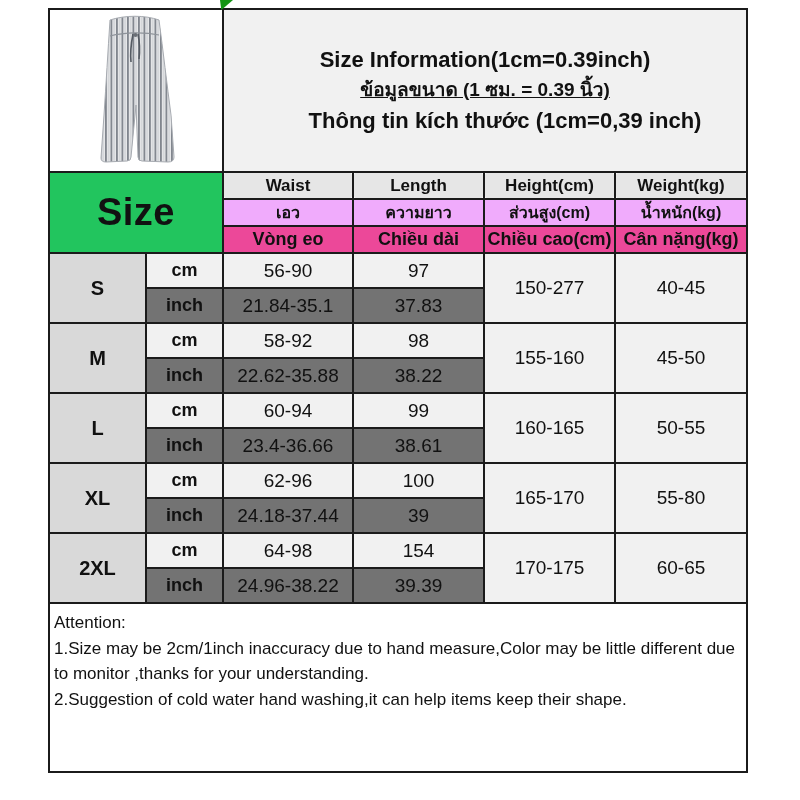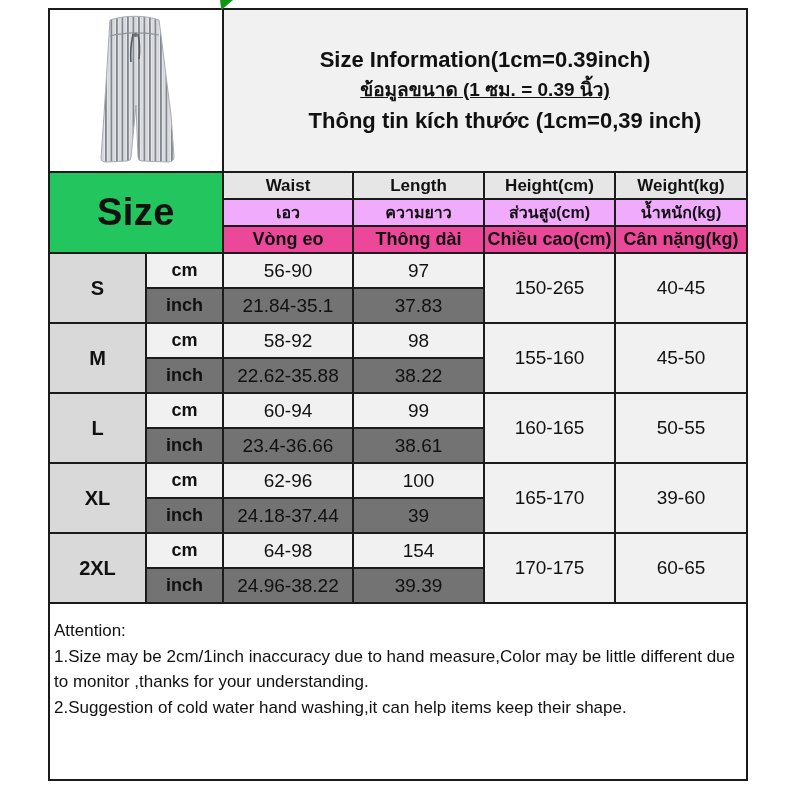--- a/index.html
+++ b/index.html
@@ -29,21 +29,21 @@
   .hdr-vi{background:#ec4899;font-size:18px;}
   
   .size-label{background:#d9d9d9;font-size:20px;font-weight:bold;}
   .unit{font-weight:bold;font-size:18px;height:33px;margin-top:24px;}
   .unit-cm,.val-cm,.val-merged{background:#f1f1f1;}
   .unit-inch,.val-inch{background:#737373;}
   .val{font-size:19px;font-weight:400;}
   
   .attention-cell{
     background:#ffffff;height:161px;text-align:left;vertical-align:top;
-    font-size:17px;line-height:1.5;padding:14px 8px 0 4px;
+    font-size:17px;line-height:1.5;padding:6px 8px 0 4px;
   }
   .green-wedge{
     position:absolute;left:172px;top:-8px;width:13px;height:10px;
     background:#149414;clip-path:polygon(0 0,100% 0,10% 100%);
   }
   .title-stack{display:flex;flex-direction:column;justify-content:center;}
 </style>
 </head>
 <body>
 
@@ -94,31 +94,31 @@
       <td class="hdr hdr-en">Weight(kg)</td>
     </tr>
     <tr>
       <td class="hdr hdr-th">เอว</td>
       <td class="hdr hdr-th">ความยาว</td>
       <td class="hdr hdr-th">ส่วนสูง(cm)</td>
       <td class="hdr hdr-th">น้ำหนัก(kg)</td>
     </tr>
     <tr>
       <td class="hdr hdr-vi">Vòng eo</td>
-      <td class="hdr hdr-vi">Thông dài</td>
+      <td class="hdr hdr-vi">Chiều dài</td>
       <td class="hdr hdr-vi">Chiều cao(cm)</td>
       <td class="hdr hdr-vi">Cân nặng(kg)</td>
     </tr>
 
     <tr>
       <td class="size-label" rowspan="2">S</td>
       <td class="unit unit-cm">cm</td>
       <td class="val val-cm">56-90</td>
       <td class="val val-cm">97</td>
-      <td class="val val-merged" rowspan="2">150-265</td>
+      <td class="val val-merged" rowspan="2">150-277</td>
       <td class="val val-merged" rowspan="2">40-45</td>
     </tr>
     <tr>
       <td class="unit unit-inch">inch</td>
       <td class="val val-inch">21.84-35.1</td>
       <td class="val val-inch">37.83</td>
     </tr>
 
     <tr>
       <td class="size-label" rowspan="2">M</td>
@@ -147,21 +147,21 @@
       <td class="val val-inch">23.4-36.66</td>
       <td class="val val-inch">38.61</td>
     </tr>
 
     <tr>
       <td class="size-label" rowspan="2">XL</td>
       <td class="unit unit-cm">cm</td>
       <td class="val val-cm">62-96</td>
       <td class="val val-cm">100</td>
       <td class="val val-merged" rowspan="2">165-170</td>
-      <td class="val val-merged" rowspan="2">39-60</td>
+      <td class="val val-merged" rowspan="2">55-80</td>
     </tr>
     <tr>
       <td class="unit unit-inch">inch</td>
       <td class="val val-inch">24.18-37.44</td>
       <td class="val val-inch">39</td>
     </tr>
 
     <tr>
       <td class="size-label" rowspan="2">2XL</td>
       <td class="unit unit-cm">cm</td>

